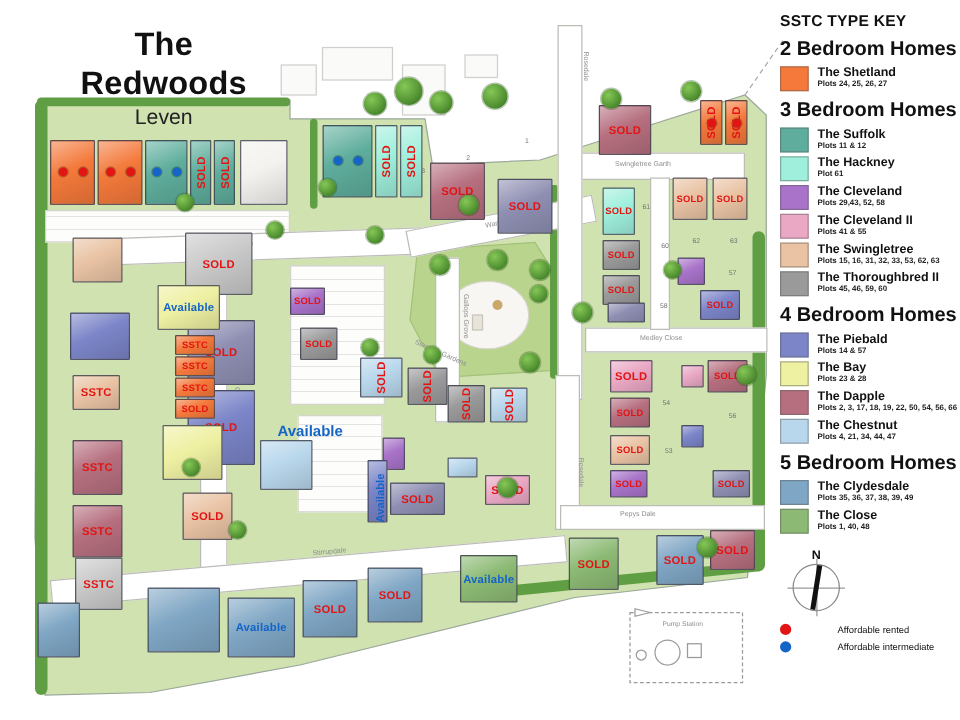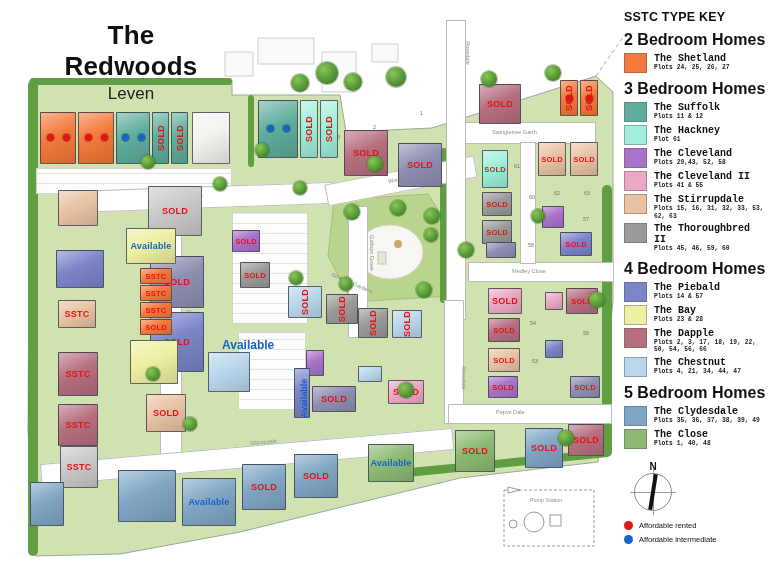--- a/index.html
+++ b/index.html
@@ -35,38 +35,38 @@
 
   
   .title-block{position:absolute;left:46px;top:20px;width:170px;text-align:center;z-index:7;}
   .title-block .t1{font-size:26px;font-weight:bold;color:#111;letter-spacing:.2px;}
   .title-block .t2{font-size:17px;color:#222;margin-top:2px;}
 
   
   .key{position:absolute;left:624px;top:10px;width:142px;z-index:7;color:#111;}
   .key h1{font-size:12.5px;font-weight:bold;margin:0 0 4px 0;letter-spacing:.2px;}
   .key-section-title{font-size:16px;font-weight:bold;margin:7px 0 4px 0;}
-  .key-item{display:flex;align-items:flex-start;gap:7px;margin:0 0 3px 0;font-family:Liberation Mono, monospace;}
+  .key-item{display:flex;align-items:flex-start;gap:7px;margin:0 0 3px 0;}
   .key-swatch{width:23px;height:20px;flex:0 0 auto;border:1px solid rgba(90,90,90,.45);}
   .key-item-name{font-size:10px;font-weight:bold;line-height:1.1;}
   .key-item-plots{font-size:6.3px;font-weight:bold;color:#222;line-height:1.2;}
 
   .compass{margin:12px 0 0 6px;width:46px;text-align:center;}
   .compass-n{font-size:10px;font-weight:bold;color:#111;margin-bottom:1px;}
   .compass-rose{position:relative;width:38px;height:38px;margin:0 auto;}
   .compass-rose .ring{position:absolute;inset:0;border:1.5px solid #8a8a8a;border-radius:50%;}
   .compass-rose .ax{position:absolute;background:#9a9a9a;}
   .compass-rose .ax.h{left:-4px;right:-4px;top:50%;height:1px;}
   .compass-rose .ax.v{top:-4px;bottom:-4px;left:50%;width:1px;}
   .compass-rose .needle{position:absolute;left:50%;top:1px;width:4px;height:36px;background:#111;
                         transform:translateX(-50%) rotate(9deg);transform-origin:center;}
   .legend{margin-top:10px;}
   .legend-item{display:flex;align-items:center;gap:6px;margin-bottom:5px;}
   .legend-dot{width:9px;height:9px;border-radius:50%;flex:0 0 auto;}
-  .legend-label{font-size:7.5px;color:#111;}
+  .legend-label{font-size:7.5px;color:#111;margin-left:31px;}
 </style>
 </head>
 <body>
 
 <div class="stage">
 
   <svg class="base" width="768" height="576" viewBox="0 0 768 576">
     <polygon points="30,80 232,80 232,95 340,95 346,132 432,128 596,76 613,92 613,300 598,462 460,478 240,532 120,554 36,556 28,430" fill="#cfe2b0" stroke="#9aa79a" stroke-width="1"></polygon>
     <g stroke="#cfcfcf" fill="#fafaf8" stroke-width="1">
       <rect x="258" y="38" width="56" height="26"></rect>
@@ -398,21 +398,21 @@
         <div class="key-item">
           <div class="key-swatch" style="background: rgb(234, 168, 197);"></div>
           <div>
             <div class="key-item-name">The Cleveland II</div>
             <div class="key-item-plots">Plots 41 &amp; 55</div>
           </div>
         </div>
         <div class="key-item">
           <div class="key-swatch" style="background: rgb(233, 195, 164);"></div>
           <div>
-            <div class="key-item-name">The Stirrupdale</div>
+            <div class="key-item-name">The Swingletree</div>
             <div class="key-item-plots">Plots 15, 16, 31, 32, 33, 53, 62, 63</div>
           </div>
         </div>
         <div class="key-item">
           <div class="key-swatch" style="background: rgb(154, 154, 154);"></div>
           <div>
             <div class="key-item-name">The Thoroughbred II</div>
             <div class="key-item-plots">Plots 45, 46, 59, 60</div>
           </div>
         </div>

